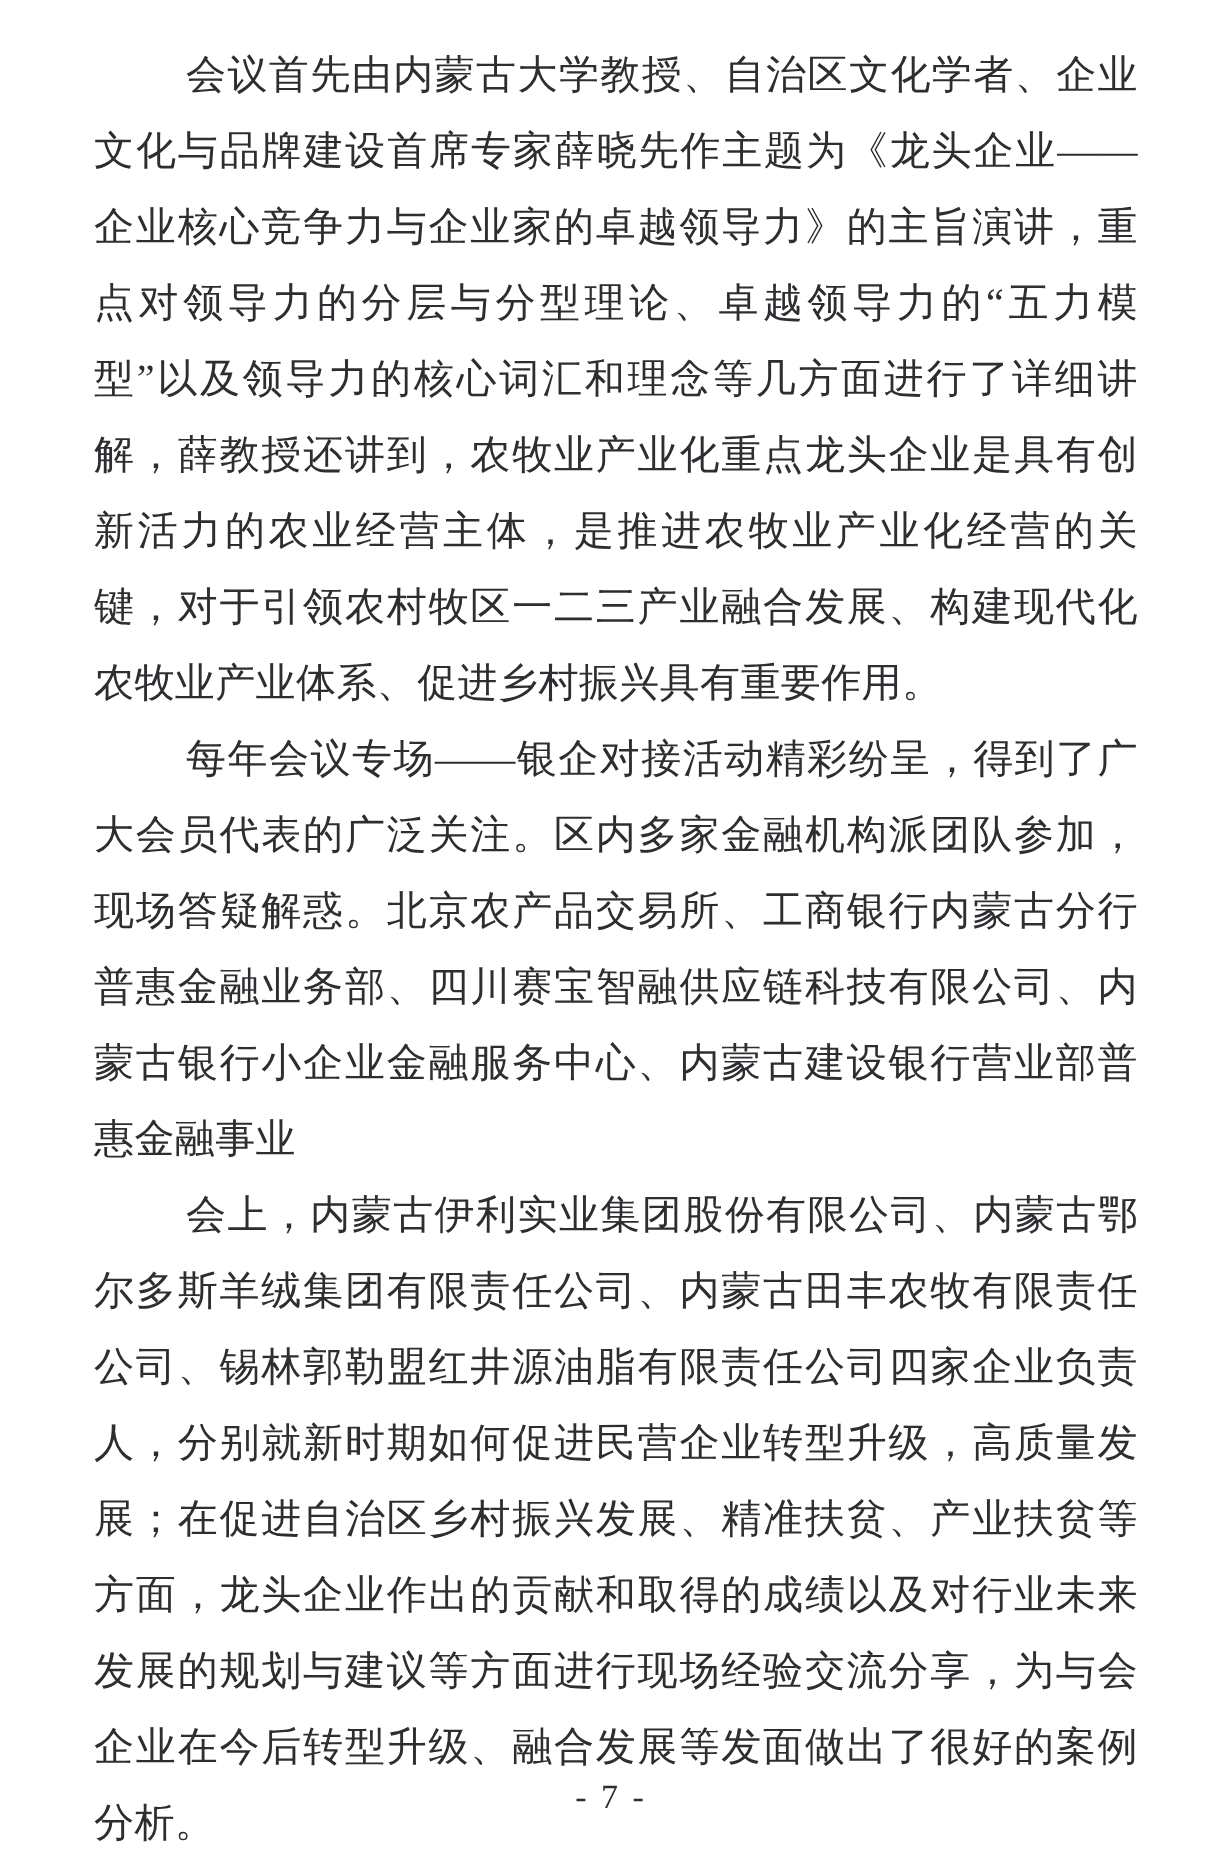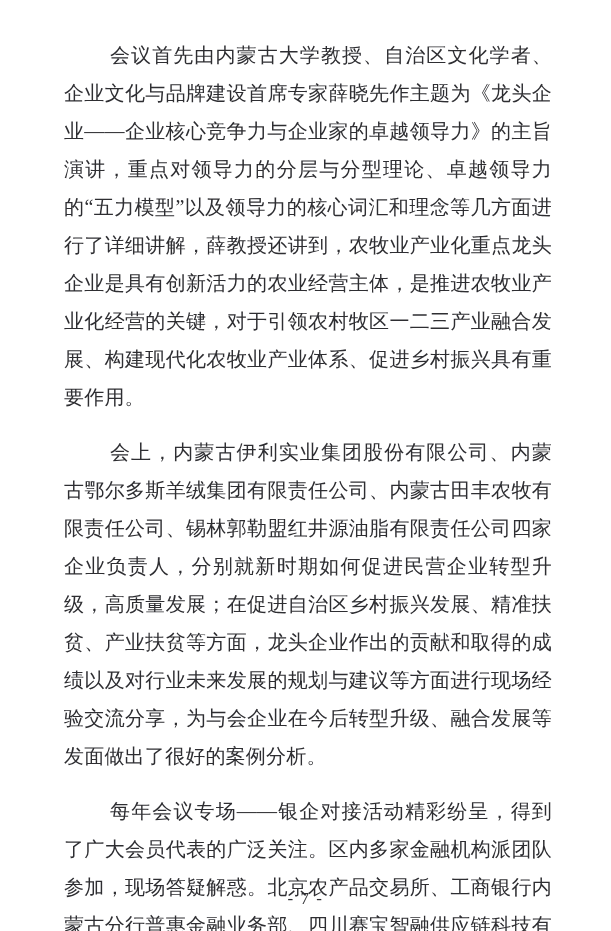--- a/index.html
+++ b/index.html
@@ -24,21 +24,21 @@
       left: 47px;
       top: 19px;
       width: 522px;
       color: #2e2e32;
       font-size: 20px;
       line-height: 38px;
       text-align: justify;
       text-justify: inter-character;
     }
     .para {
-      margin: 17px;
+      margin: 0;
       padding: 0;
       text-indent: 46px;
       letter-spacing: 0.2px;
       word-break: break-all;
     }
     .footer {
       position: absolute;
       left: 0;
       right: 0;
       top: 888px;
@@ -48,17 +48,17 @@
       color: #2e2e32;
       letter-spacing: 1.5px;
     }
   </style>
 </head>
 <body>
 
 <div class="page">
   <div class="content">
     <p class="para">会议首先由内蒙古大学教授、自治区文化学者、企业文化与品牌建设首席专家薛晓先作主题为《龙头企业——企业核心竞争力与企业家的卓越领导力》的主旨演讲，重点对领导力的分层与分型理论、卓越领导力的“五力模型”以及领导力的核心词汇和理念等几方面进行了详细讲解，薛教授还讲到，农牧业产业化重点龙头企业是具有创新活力的农业经营主体，是推进农牧业产业化经营的关键，对于引领农村牧区一二三产业融合发展、构建现代化农牧业产业体系、促进乡村振兴具有重要作用。</p>
+    <p class="para">每年会议专场——银企对接活动精彩纷呈，得到了广大会员代表的广泛关注。区内多家金融机构派团队参加，现场答疑解惑。北京农产品交易所、工商银行内蒙古分行普惠金融业务部、四川赛宝智融供应链科技有限公司、内蒙古银行小企业金融服务中心、内蒙古建设银行营业部普惠金融事业</p>
     <p class="para">会上，内蒙古伊利实业集团股份有限公司、内蒙古鄂尔多斯羊绒集团有限责任公司、内蒙古田丰农牧有限责任公司、锡林郭勒盟红井源油脂有限责任公司四家企业负责人，分别就新时期如何促进民营企业转型升级，高质量发展；在促进自治区乡村振兴发展、精准扶贫、产业扶贫等方面，龙头企业作出的贡献和取得的成绩以及对行业未来发展的规划与建议等方面进行现场经验交流分享，为与会企业在今后转型升级、融合发展等发面做出了很好的案例分析。</p>
-    <p class="para">每年会议专场——银企对接活动精彩纷呈，得到了广大会员代表的广泛关注。区内多家金融机构派团队参加，现场答疑解惑。北京农产品交易所、工商银行内蒙古分行普惠金融业务部、四川赛宝智融供应链科技有限公司、内蒙古银行小企业金融服务中心、内蒙古建设银行营业部普惠金融事业</p>
   </div>
   <div class="footer">- 7 -</div>
 </div>
 
 </body></html>

